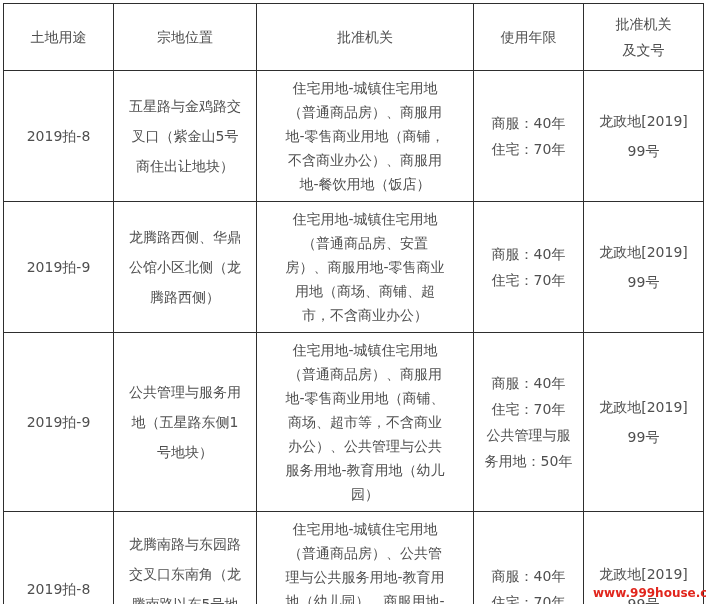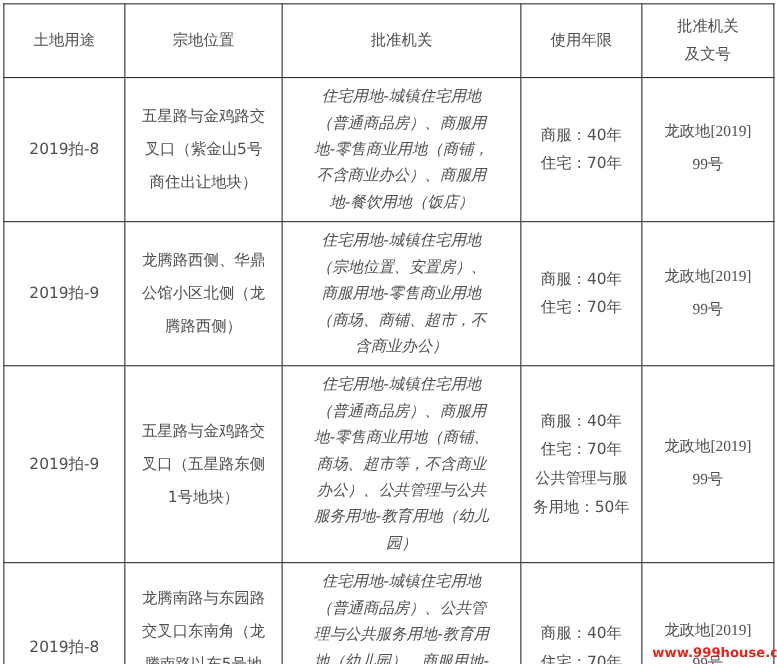--- a/index.html
+++ b/index.html
@@ -25,23 +25,23 @@
     overflow:hidden;
   }
   .land-table thead th { height:62px; line-height:26px; padding:2px 6px; }
   .land-table tbody tr:nth-child(1){ height:124px; }
   .land-table tbody tr:nth-child(2){ height:127px; }
   .land-table tbody tr:nth-child(3){ height:144px; }
   .land-table tbody tr:nth-child(4){ height:131px; }
   .land-table tbody tr:last-child td { border-bottom-width:2px; }
   .c-id   { line-height:26px; padding:4px 6px; }
   .c-loc  { line-height:30px; padding:6px 12px; }
-  .c-use  { line-height:24px; padding:5px 28px;font-style:italic; }
+  .c-use  { line-height:24px; padding:5px 28px; }
   .c-term { line-height:26px; padding:5px 9px; }
-  .c-appr { line-height:30px; padding:5px 8px;font-family:Liberation Serif, serif; }
+  .c-appr { line-height:30px; padding:5px 8px; }
   .pre { white-space:pre-line; }
   .watermark {
     position:absolute;
     right:1px; bottom:3px;
     width:112px;
     text-align:center;
     background:transparent;
   }
   .wm-logo {
     display:inline-block;
@@ -87,29 +87,29 @@
       <td class="c-loc">五星路与金鸡路交叉口（紫金山5号商住出让地块）</td>
       <td class="c-use">住宅用地-城镇住宅用地（普通商品房）、商服用地-零售商业用地（商铺，不含商业办公）、商服用地-餐饮用地（饭店）</td>
       <td class="c-term pre">商服：40年
 住宅：70年</td>
       <td class="c-appr pre">龙政地[2019]
 99号</td>
     </tr>
     <tr>
       <td class="c-id">2019拍-9</td>
       <td class="c-loc">龙腾路西侧、华鼎公馆小区北侧（龙腾路西侧）</td>
-      <td class="c-use">住宅用地-城镇住宅用地（宗地位置、安置房）、商服用地-零售商业用地（商场、商铺、超市，不含商业办公）</td>
+      <td class="c-use">住宅用地-城镇住宅用地（普通商品房、安置房）、商服用地-零售商业用地（商场、商铺、超市，不含商业办公）</td>
       <td class="c-term pre">商服：40年
 住宅：70年</td>
       <td class="c-appr pre">龙政地[2019]
 99号</td>
     </tr>
     <tr>
       <td class="c-id">2019拍-9</td>
-      <td class="c-loc">五星路与金鸡路交叉口（五星路东侧1号地块）</td>
+      <td class="c-loc">公共管理与服务用地（五星路东侧1号地块）</td>
       <td class="c-use">住宅用地-城镇住宅用地（普通商品房）、商服用地-零售商业用地（商铺、商场、超市等，不含商业办公）、公共管理与公共服务用地-教育用地（幼儿园）</td>
       <td class="c-term pre">商服：40年
 住宅：70年
 公共管理与服务用地：50年</td>
       <td class="c-appr pre">龙政地[2019]
 99号</td>
     </tr>
     <tr>
       <td class="c-id">2019拍-8</td>
       <td class="c-loc">龙腾南路与东园路交叉口东南角（龙腾南路以东5号地块）</td>

